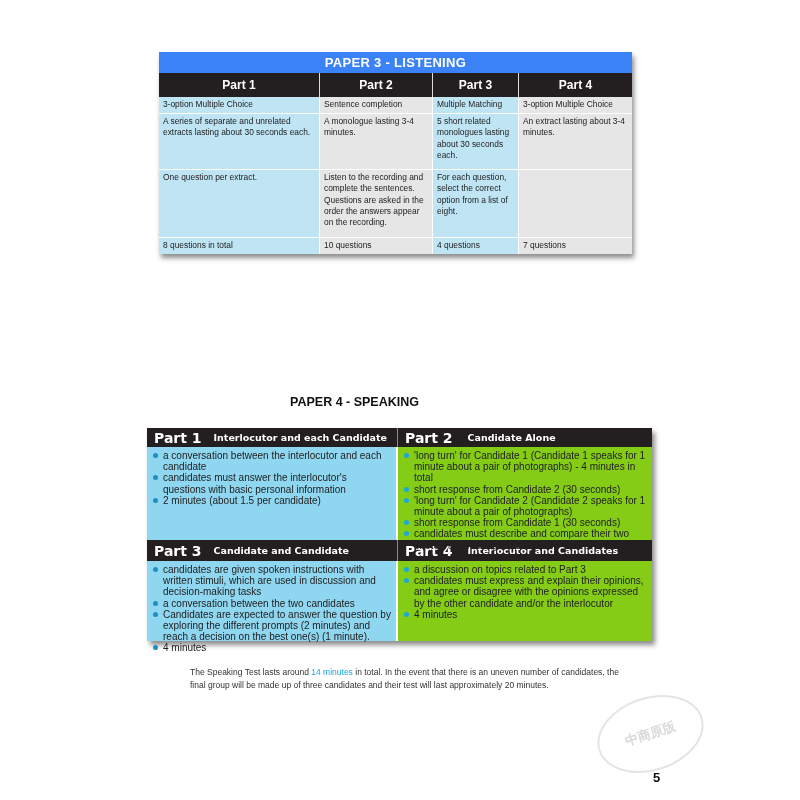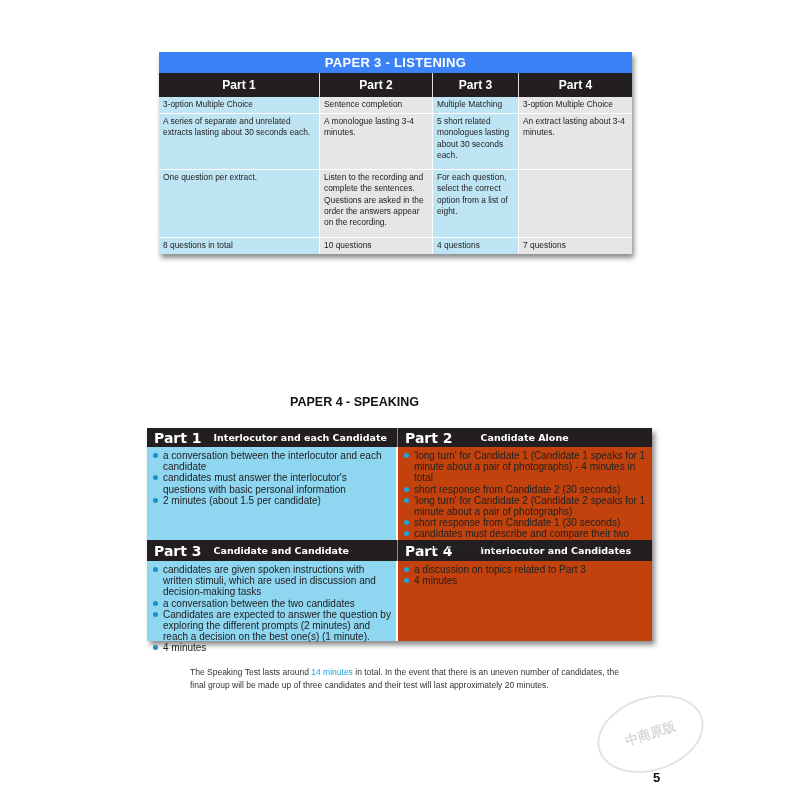--- a/index.html
+++ b/index.html
@@ -47,24 +47,24 @@
     display: grid; grid-template-columns: 251px 254px; grid-template-rows: 19px 93px 21px 80px;
     background: #fff;
   }
   .shead {
     background: #231f20; color: #fff; display: flex; align-items: center; white-space: nowrap;
     border-right: 1px solid #888;
   }
   .shead.r { border-right: none; }
   .shead .pn { font-family: "DejaVu Sans", sans-serif; font-weight: bold; font-size: 14px; padding-left: 7px; }
   .shead .pt { font-family: "DejaVu Sans", sans-serif; font-weight: bold; font-size: 9.5px; margin-left: 12px; }
-  .shead.r .pt { margin-left: 28px; }
+  .shead.r .pt { margin-left: 15px; }
   .sbody { padding: 3px 4px 0 6px; font-size: 10px; line-height: 11.2px; }
   .sbody.blue { background: #8fd6f1; border-right: 2px solid #fff; }
-  .sbody.grey { background: #c2410c; }
+  .sbody.grey { background: #84cc16; }
   .sbody ul { list-style: none; margin: 0; padding: 0; }
   .sbody li { position: relative; padding-left: 10px; }
   .sbody li::before {
     content: ""; position: absolute; left: 0; top: 3px; width: 5px; height: 5px; border-radius: 50%;
     background: #1ba6dc;
   }
   .sbody.blue li::before { background: #1e8fc4; }
 
   .footer-text {
     position: absolute; left: 190px; top: 666px; width: 440px; font-size: 8.5px; line-height: 13px; color: #333;
@@ -162,20 +162,21 @@
     <ul>
       <li>candidates are given spoken instructions with written stimuli, which are used in discussion and decision-making tasks</li>
       <li>a conversation between the two candidates</li>
       <li>Candidates are expected to answer the question by exploring the different prompts (2 minutes) and reach a decision on the best one(s) (1 minute).</li>
       <li>4 minutes</li>
     </ul>
   </div>
   <div class="sbody grey">
     <ul>
       <li>a discussion on topics related to Part 3</li>
+      <li>candidates must express and explain their opinions, and agree or disagree with the opinions expressed by the other candidate and/or the interlocutor</li>
       <li>4 minutes</li>
     </ul>
   </div>
 </div>
 
 <div class="footer-text"><span>The Speaking Test lasts around </span><span class="hl">14 minutes</span><span> in total. In the event that there is an uneven number of candidates, the final group will be made up of three candidates and their test will last approximately 20 minutes.</span></div>
 
 <div class="stamp">
     <span>中商原版</span>
   </div>

